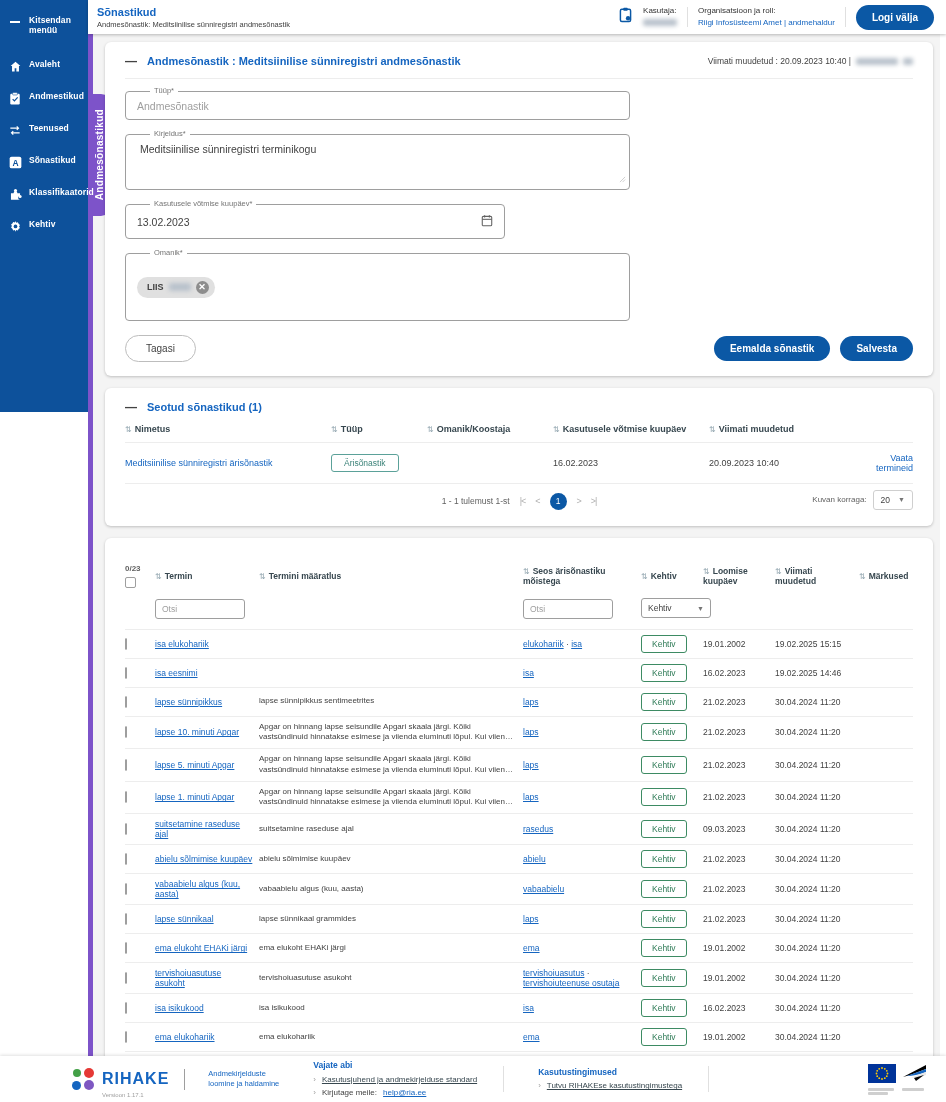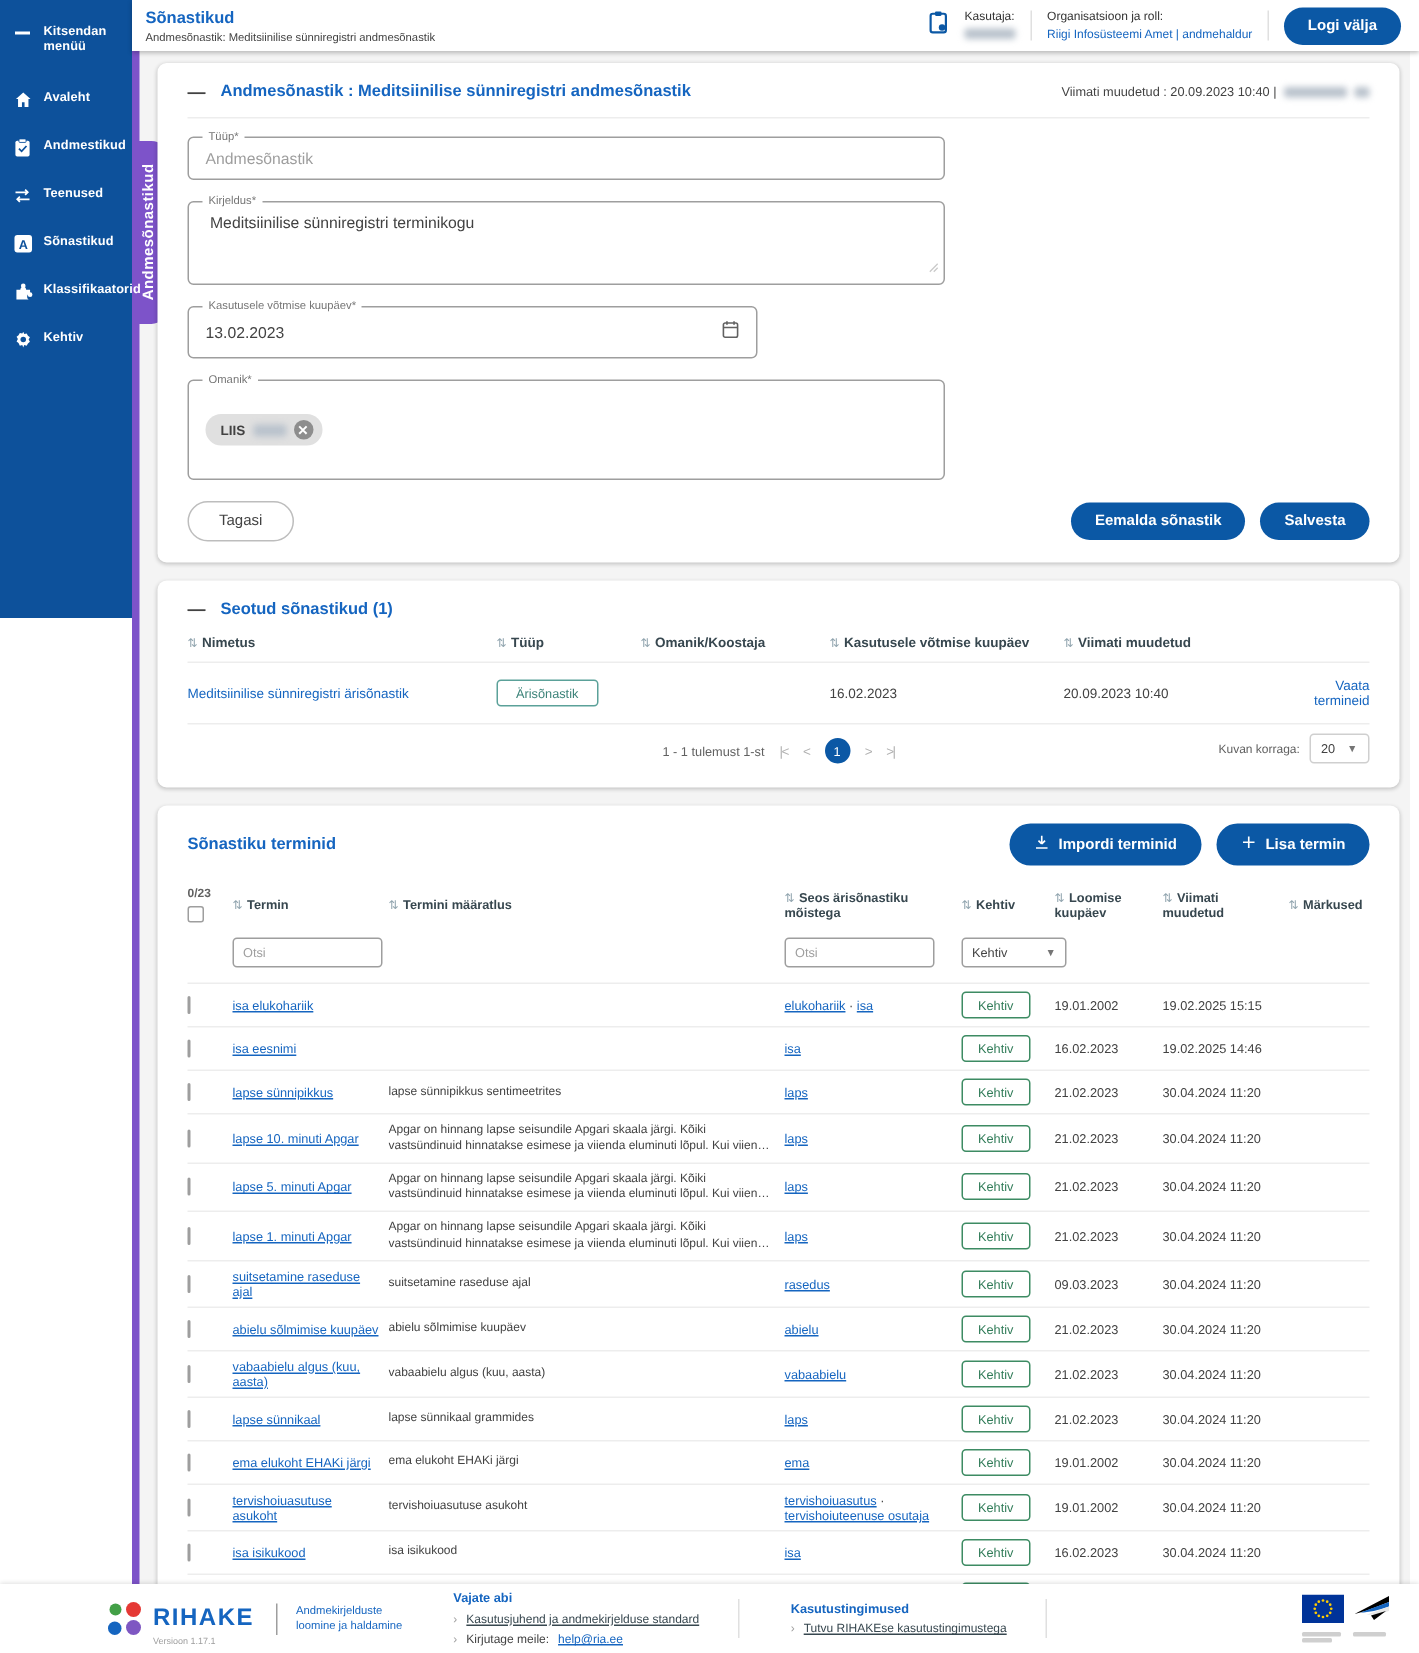--- a/index.html
+++ b/index.html
@@ -35,21 +35,21 @@
   .main { position:absolute; left:105px; top:42px; width:828px; z-index:5; display:flex; flex-direction:column; gap:12px; }
   .card { background:#fff; border-radius:6px; box-shadow:0 1px 3px rgba(0,0,0,.22); padding:12px 20px 14px 20px; }
 
   .sec-title { color:#1565c0; font-size:11px; font-weight:bold; display:flex; align-items:center; gap:10px; }
   .collapse-dash { color:#424242; font-weight:bold; font-size:12px; cursor:pointer; }
   .meta-right { margin-left:auto; font-size:8.5px; color:#424242; font-weight:normal; display:flex; align-items:center; gap:5px; }
   .hr { border-top:1px solid #ededed; margin:10px 0 12px; }
 
   
   .ffield { position:relative; border:1px solid #9e9e9e; border-radius:4px; width:505px; padding:8px 11px 7px; margin-bottom:14px; background:#fff; }
-  .ffield .flabel { position:absolute; top:-6px; left:9px; background:#fff; padding:0 4px; font-size:7.5px; color:#757575; }
+  .ffield .flabel { position:absolute; top:-6px; left:24px; background:#fff; padding:0 4px; font-size:7.5px; color:#757575; }
   .ffield .fval { font-size:10.5px; color:#424242; }
   .ffield.disabled .fval { color:#9e9e9e; }
   .ffield.date { width:380px; display:flex; align-items:center; }
   .ffield.date .fval { flex:1; }
   .fta { min-height:56px;padding-left:14px; }
   .resize-h { position:absolute; right:3px; bottom:2px; opacity:.55; }
   .chip { display:inline-flex; align-items:center; gap:5px; background:#e0e0e0; border-radius:12px; padding:4px 6px 4px 10px; font-size:9px; font-weight:bold; color:#424242; }
   .chip .x { width:13px; height:13px; border-radius:50%; background:#8d8d8d; color:#fff; font-size:9px; display:flex; align-items:center; justify-content:center; cursor:pointer; }
   .chip .blurbar { width:22px; height:8px; }
   .form-actions { display:flex; align-items:center; margin-top:4px; }
@@ -76,36 +76,36 @@
   .terms-head-bar .bts { margin-left:auto; display:flex; gap:10px; }
 
   .t-grid { display:grid; grid-template-columns:24px 98px 258px 112px 56px 66px 78px auto; gap:0 6px; align-items:center; }
   .t-headrow { font-size:8.5px; font-weight:bold; color:#37474f; padding:14px 0 6px; }
   .t-filterrow { padding:4px 0 10px; border-bottom:1px solid #ededed; }
   .t-row { border-bottom:1px solid #ededed; padding:5px 0; font-size:8.5px; min-height:21px; }
   .t-term { font-size:8.5px; }
   .t-def { font-size:8px; color:#424242; line-height:1.35; display:-webkit-box; -webkit-line-clamp:2; -webkit-box-orient:vertical; overflow:hidden; }
   .chk { width:11px; height:11px; border:1px solid #9e9e9e; border-radius:2px; background:#fff; cursor:pointer; }
   .selcount { font-size:8px; color:#616161; font-weight:bold; margin-bottom:4px; }
-  .otsi { width:100px; border:1px solid #9e9e9e; border-radius:3px; font-size:8.5px; padding:4px 6px; font-family:inherit; color:#424242; }
+  .otsi { width:90px; border:1px solid #9e9e9e; border-radius:3px; font-size:8.5px; padding:4px 6px; font-family:inherit; color:#424242; }
   .otsi::placeholder { color:#9e9e9e; }
   .sel-box { width:70px; border:1px solid #9e9e9e; border-radius:3px; font-size:8.5px; padding:4px 6px; display:flex; align-items:center; justify-content:space-between; background:#fff; cursor:pointer; }
 
   
   .footer { position:absolute; left:0; bottom:0; width:946px; height:46px; background:#fff; box-shadow:0 -1px 3px rgba(0,0,0,.12); display:flex; align-items:center; z-index:7; }
   .f-logo { display:flex; align-items:center; gap:8px; padding-left:72px; }
   .dots { display:grid; grid-template-columns:10px 10px; grid-template-rows:10px 10px; gap:2px; }
   .dots i { border-radius:50%; display:block; }
   .d-g{ width:8px;height:8px;background:#43a047; margin:1px 0 0 1px;}
   .d-r{ width:10px;height:10px;background:#e53935;}
   .d-b{ width:9px;height:9px;background:#1565c0; margin-top:1px;}
   .d-p{ width:10px;height:10px;background:#7e57c2;}
   .brand-wrap { position:relative; }
   .brand { color:#1565c0; font-weight:bold; font-size:16px; letter-spacing:1px; }
-  .tagline { border-left:1px solid #9e9e9e; padding-left:12px; margin-left:7px; color:#1565c0; font-size:7.5px; line-height:1.4; }
+  .tagline { border-left:1px solid #9e9e9e; padding-left:23px; margin-left:7px; color:#1565c0; font-size:7.5px; line-height:1.4; }
   .version { position:absolute; left:0; bottom:-10px; font-size:6px; color:#9e9e9e; }
   .f-col { margin-left:34px; font-size:8px; line-height:1.7; }
   .f-col .hd { color:#1565c0; font-weight:bold; font-size:8.5px; }
   .f-col .row { display:flex; gap:6px; align-items:baseline; }
   .f-chev { color:#9e9e9e; font-size:8px; }
   .f-link { color:#37474f; text-decoration:underline; cursor:pointer; }
   .f-vdiv { width:1px; height:26px; background:#e0e0e0; margin-left:26px; }
   .f-logos { margin-left:auto; padding-right:18px; display:flex; align-items:flex-start; gap:6px; }
   .minitxt { width:26px; height:3px; background:#cfcfcf; margin-top:1px; border-radius:1px; }
 </style>
@@ -301,38 +301,20 @@
         <span>Kuvan korraga:</span>
         <span class="pp-box">
             <span>20</span>
             <span class="caret">▼</span>
           </span>
       </span>
     </div>
   </section>
 
   <section class="card">
-    <div class="terms-head-bar">
-      <span class="sec-title">Sõnastiku terminid</span>
-      <div class="bts">
-        <button class="btn btn-primary">
-          <span><svg width="11" height="11" viewBox="0 0 20 20">
-                <path d="M10 2v10m0 0l-4-4m4 4l4-4" stroke="#fff" stroke-width="2" fill="none"></path>
-                <path d="M3 17h14" stroke="#fff" stroke-width="2"></path>
-              </svg></span>
-          <span>Impordi terminid</span>
-        </button>
-        <button class="btn btn-primary">
-          <span><svg width="11" height="11" viewBox="0 0 20 20">
-                <path d="M10 3v14M3 10h14" stroke="#fff" stroke-width="2"></path>
-              </svg></span>
-          <span>Lisa termin</span>
-        </button>
-      </div>
-    </div>
 
     <div class="t-grid t-headrow">
       <span style="align-self:end">
         <div class="selcount">0/23</div>
         <div class="chk"></div>
       </span>
       <span class="sort">Termin</span>
       <span class="sort">Termini määratlus</span>
       <span class="sort">Seos ärisõnastiku mõistega</span>
       <span class="sort">Kehtiv</span>

